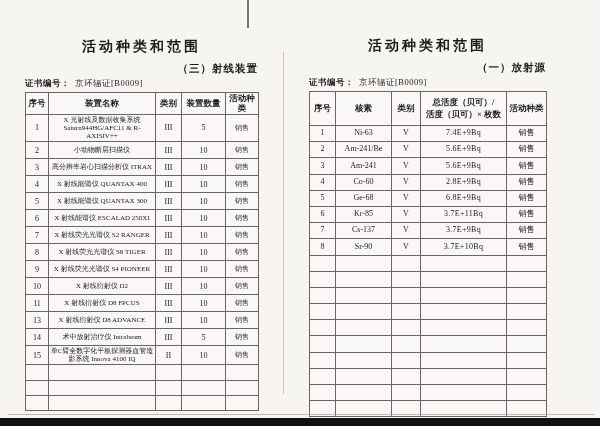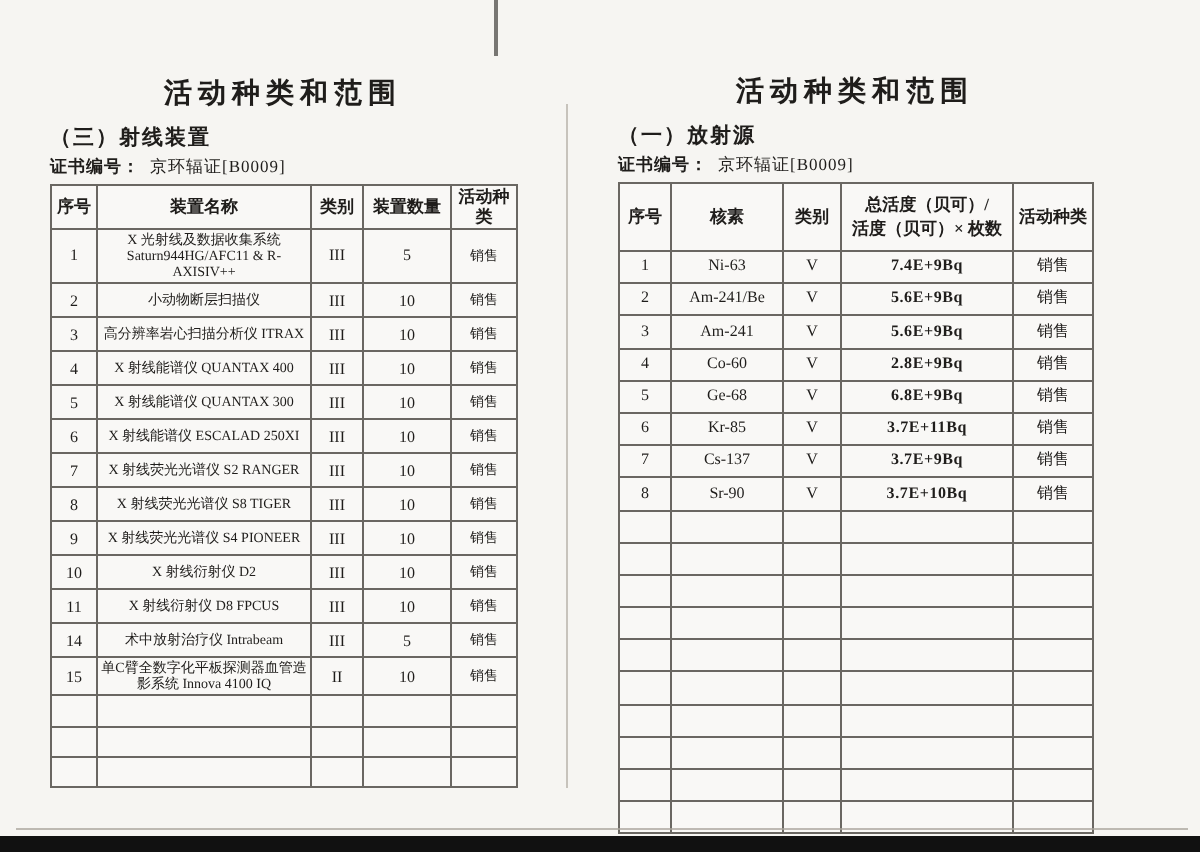--- a/index.html
+++ b/index.html
@@ -11,34 +11,34 @@
   .fold-top{position:absolute;left:247px;top:0;width:2px;height:28px;background:#4d4b48;opacity:.75;}
   .fold-mid{position:absolute;left:283px;top:52px;width:1px;height:342px;background:#c7c3bc;}
   .smudge{position:absolute;left:8px;right:6px;top:414px;height:1px;background:#a9a49c;opacity:.75;}
   .band{position:absolute;left:0;right:0;bottom:0;height:8px;background:var(--band);}
   .page{position:absolute;color:var(--ink);}
   .page.left{left:25px;top:28px;width:233px;}
   .page.right{left:309px;top:26px;width:237px;}
   .title{font-size:14px;font-weight:bold;text-align:center;letter-spacing:3px;margin:0;padding:0;}
   .page.left .title{margin-top:10px;}
   .page.right .title{margin-top:11px;}
-  .subtitle{font-size:10.5px;font-weight:bold;text-align:left;letter-spacing:1px;margin:6px 0 0 0;}
+  .subtitle{font-size:10.5px;font-weight:bold;text-align:right;letter-spacing:1px;margin:6px 0 0 0;}
   .cert{font-size:8.5px;text-align:left;margin:2px 2px 2px 0;white-space:nowrap;}
   .cert .cert-label{font-weight:bold;letter-spacing:.5px;}
   .cert .cert-value{margin-left:5px;letter-spacing:.5px;}
   table{border-collapse:collapse;table-layout:fixed;width:100%;background:rgba(255,255,255,.35);}
   th,td{border:1px solid var(--line);text-align:center;vertical-align:middle;
         overflow:hidden;padding:1px 1px;color:var(--ink);}
   th{font-weight:bold;white-space:pre-line;}
   .page.left th{font-size:8.5px;height:19px;line-height:1.1;}
   .page.right th{font-size:8.5px;height:31px;line-height:1.35;}
   .page.left td{font-size:7px;line-height:1.15;height:14px;white-space:pre-line;}
   .page.right td{font-size:8px;line-height:1.1;height:13.2px;white-space:nowrap;}
   .page.left td.c0,.page.left td.c2,.page.left td.c3{font-size:8px;}
-  .page.right td.c3{letter-spacing:.3px;font-weight:bold;}
+  .page.right td.c3{letter-spacing:.3px;}
   tr.empty td{height:12.6px;}
   .page.left tr.empty td{height:12.4px;}
 </style>
 </head>
 <body>
 
 <div class="scan" style="background: rgb(246, 245, 242);">
   <div class="fold-top"></div>
   <div class="fold-mid"></div>
 
@@ -138,20 +138,27 @@
             <td class="c4">销售</td>
           </tr>
           <tr>
             <td class="c0">11</td>
             <td class="c1">X 射线衍射仪  D8 FPCUS</td>
             <td class="c2">III</td>
             <td class="c3">10</td>
             <td class="c4">销售</td>
           </tr>
           <tr>
+            <td class="c0">13</td>
+            <td class="c1">X 射线衍射仪  D8 ADVANCE</td>
+            <td class="c2">III</td>
+            <td class="c3">10</td>
+            <td class="c4">销售</td>
+          </tr>
+          <tr>
             <td class="c0">14</td>
             <td class="c1">术中放射治疗仪  Intrabeam</td>
             <td class="c2">III</td>
             <td class="c3">5</td>
             <td class="c4">销售</td>
           </tr>
           <tr>
             <td class="c0">15</td>
             <td class="c1">单C臂全数字化平板探测器血管造影系统 Innova 4100 IQ</td>
             <td class="c2">II</td>

